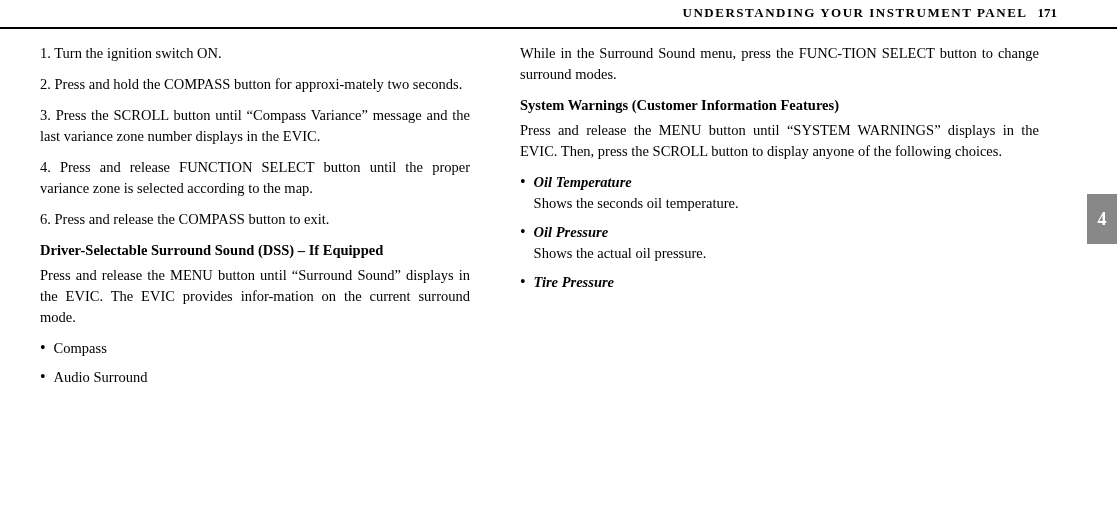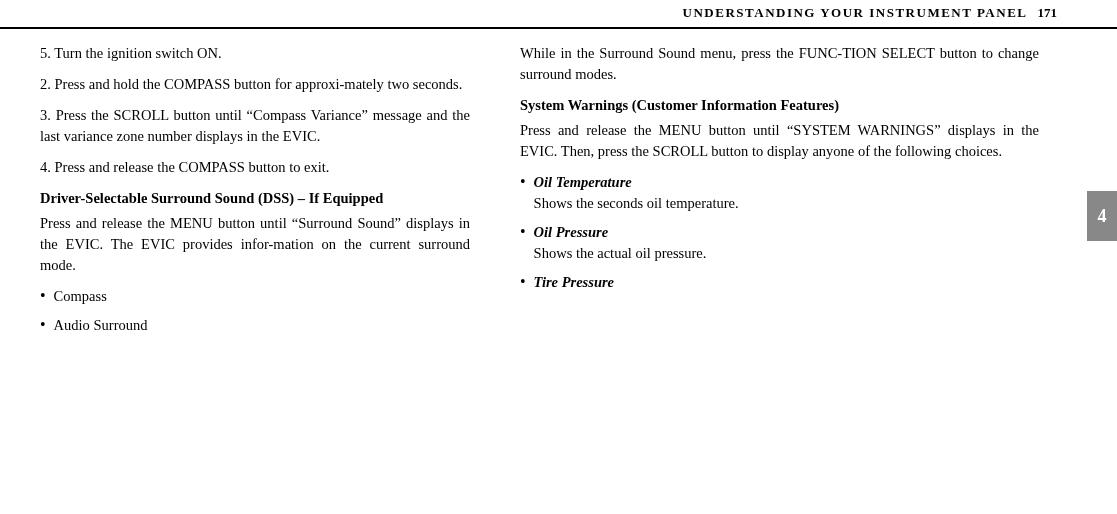--- a/index.html
+++ b/index.html
@@ -142,24 +142,25 @@
 
   <div class="header-bar">
     <span class="header-title">UNDERSTANDING YOUR INSTRUMENT PANEL</span>
     <span class="header-page-num">171</span>
   </div>
 
   <div class="main-content">
 
     <div class="left-column">
 
-      <p class="para-numbered">5.  Turn the ignition switch ON.</p>
+      <p class="para-numbered">1.  Turn the ignition switch ON.</p>
       <p class="para-numbered">2.  Press and hold the COMPASS button for approxi-mately two seconds.</p>
       <p class="para-numbered">3.  Press the SCROLL button until “Compass Variance” message and the last variance zone number displays in the EVIC.</p>
-      <p class="para-numbered">4.  Press and release the COMPASS button to exit.</p>
+      <p class="para-numbered">4.  Press and release FUNCTION SELECT button until the proper variance zone is selected according to the map.</p>
+      <p class="para-numbered">6.  Press and release the COMPASS button to exit.</p>
 
       <p class="section-heading">Driver-Selectable Surround Sound (DSS) – If Equipped</p>
       <p class="para">Press and release the MENU button until “Surround Sound” displays in the EVIC. The EVIC provides infor-mation on the current surround mode.</p>
 
       <ul class="bullet-list">
         <li>
           <span class="bullet-dot">•</span>
           <span class="bullet-text">Compass</span>
         </li>
         <li>

